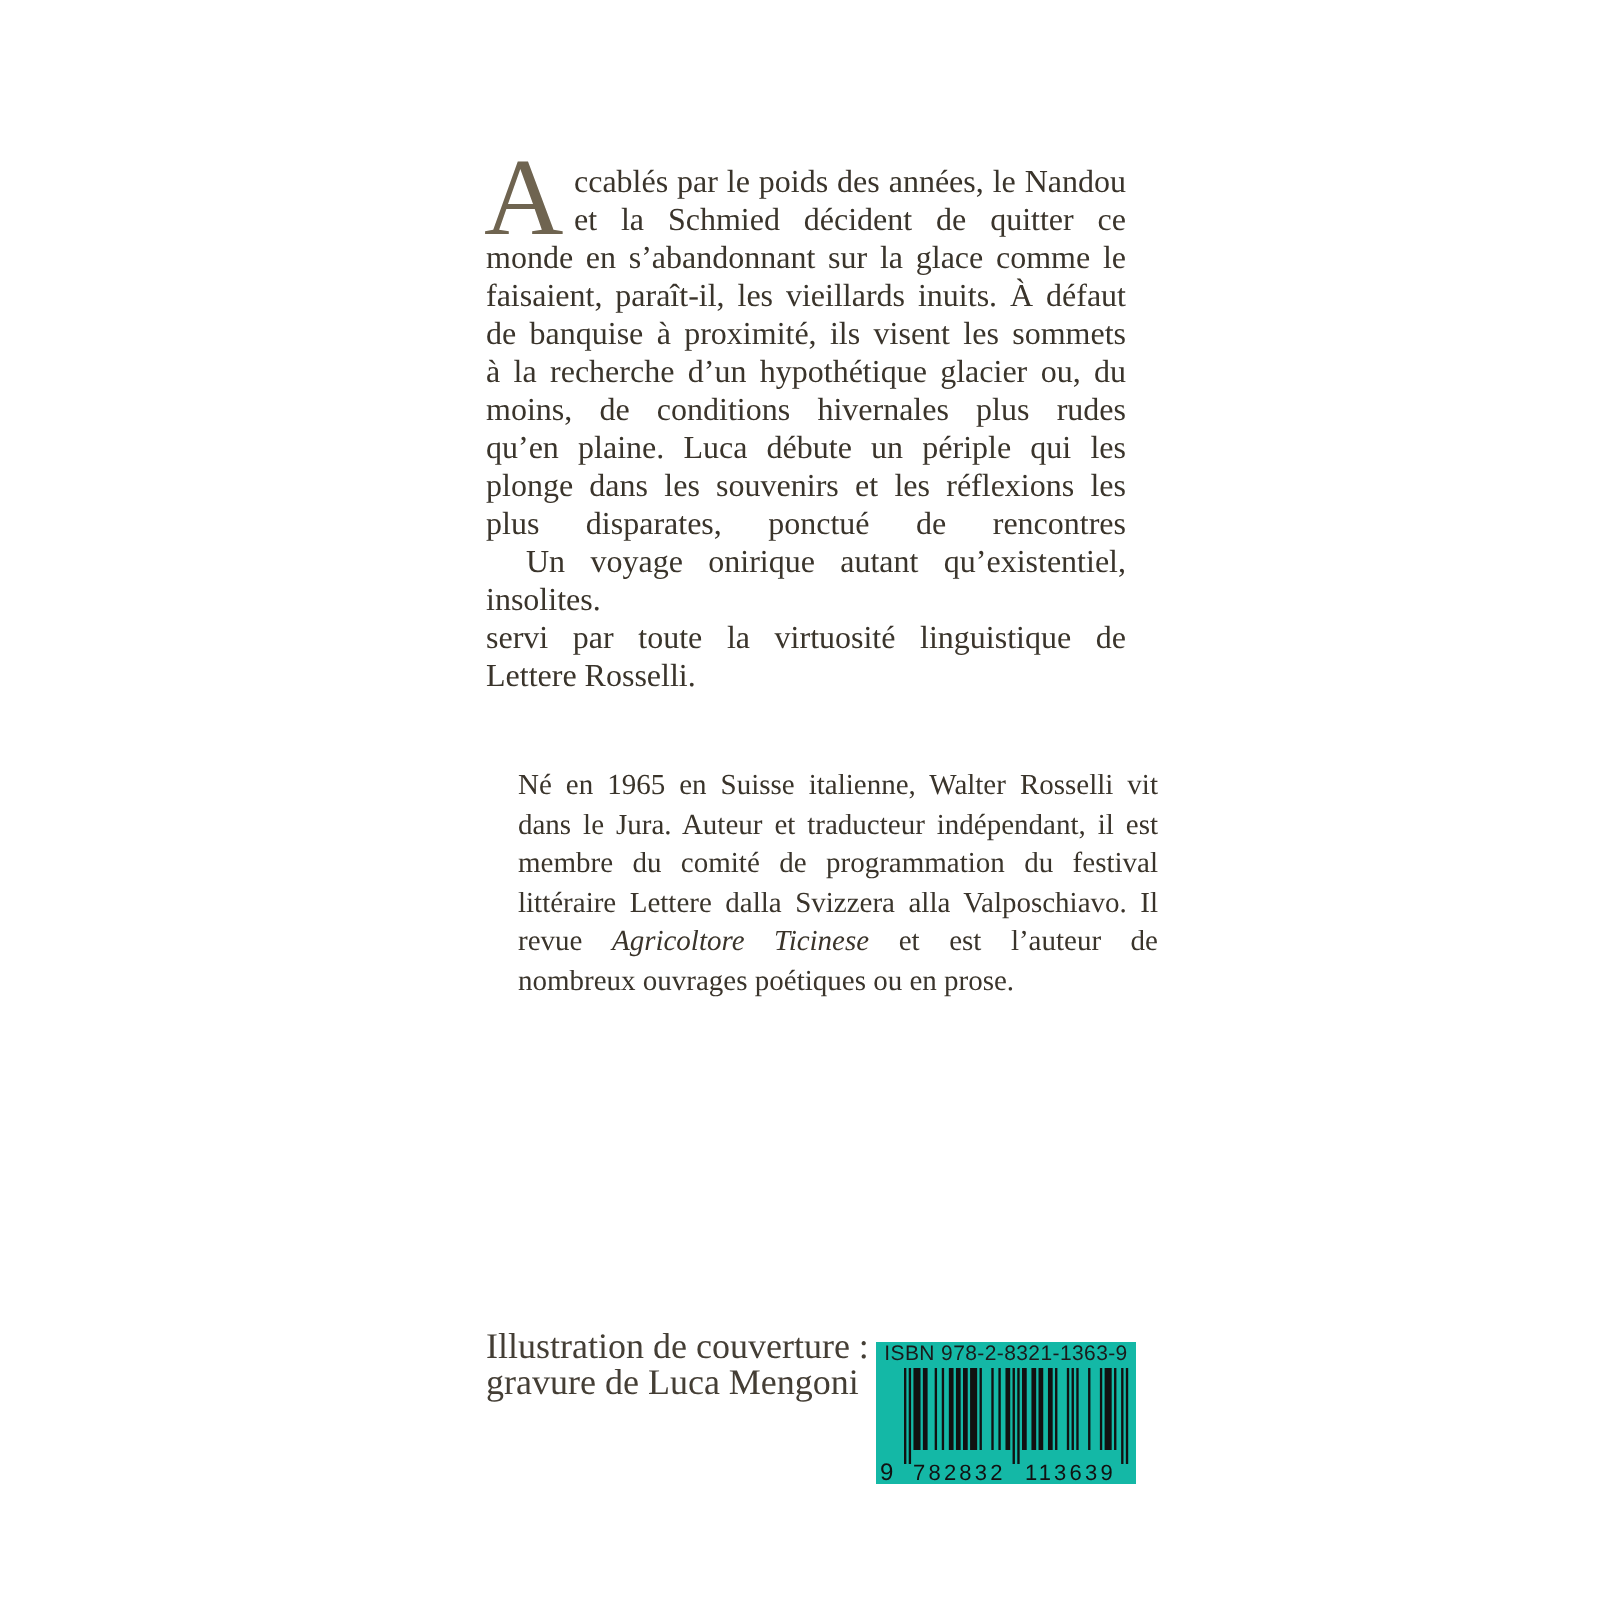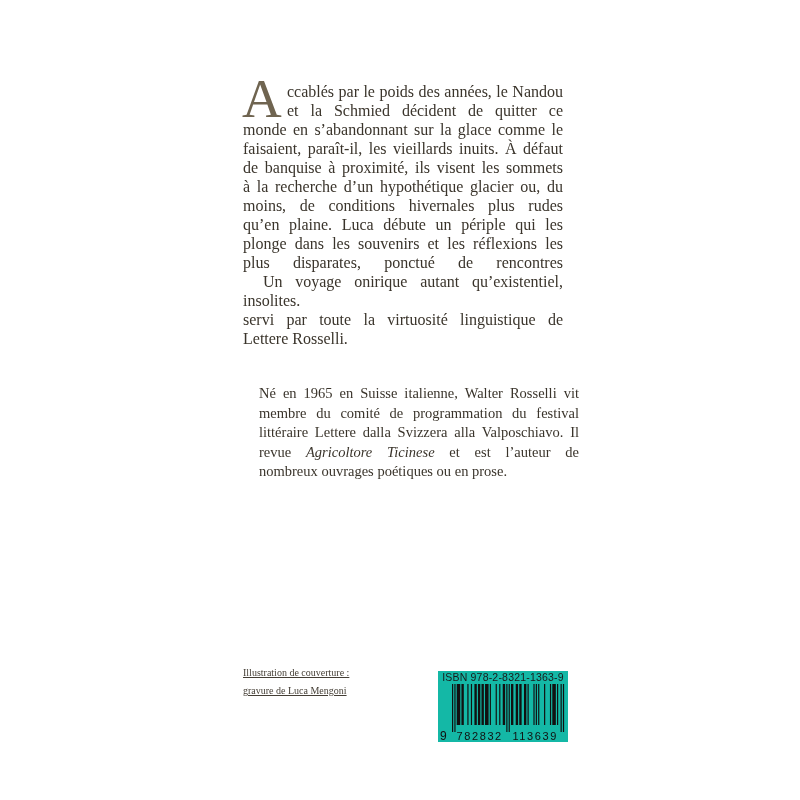--- a/index.html
+++ b/index.html
@@ -27,21 +27,21 @@
   
   .bio{
     position:absolute;left:243px;top:384px;width:320px;
     font-size:14.5px;line-height:19.5px;color:#3a342b;margin-left:16px;
   }
   .bio .l{white-space:nowrap;}
   .bio i{font-style:italic;}
   
   .credit{
     position:absolute;left:243px;top:664px;
-    font-size:10px;line-height:18px;color:#443e35;text-decoration:underline;
+    font-size:18px;line-height:18px;color:#443e35;
   }
   .website{
     position:absolute;left:243px;top:721px;
     font-size:19.5px;color:#6f6b62;letter-spacing:0.3px;
   }
   
   .barcode{
     position:absolute;left:438px;top:671px;width:130px;
     background:#14b8a6;text-align:center;
   }
@@ -77,20 +77,21 @@
     <div class="l">plonge dans les souvenirs et les réflexions les</div>
     <div class="l">plus disparates, ponctué de rencontres</div>
     <div class="l indent">Un voyage onirique autant qu’existentiel,</div>
     <div class="l last">insolites.</div>
     <div class="l">servi par toute la virtuosité linguistique de</div>
     <div class="l last">Lettere Rosselli.</div>
   </div>
 
   <div class="bio">
     <div class="l">Né en 1965 en Suisse italienne, Walter Rosselli vit</div>
+    <div class="l">dans le Jura. Auteur et traducteur indépendant, il est</div>
     <div class="l">membre du comité de programmation du festival</div>
     <div class="l">littéraire Lettere dalla Svizzera alla Valposchiavo. Il</div>
     <div class="l"><span>revue </span><i>Agricoltore Ticinese</i><span> et est l’auteur de</span></div>
     <div class="l last">nombreux ouvrages poétiques ou en prose.</div>
   </div>
 
   <div class="credit">
     <div>Illustration de couverture :</div>
     <div>gravure de Luca Mengoni</div>
   </div>

